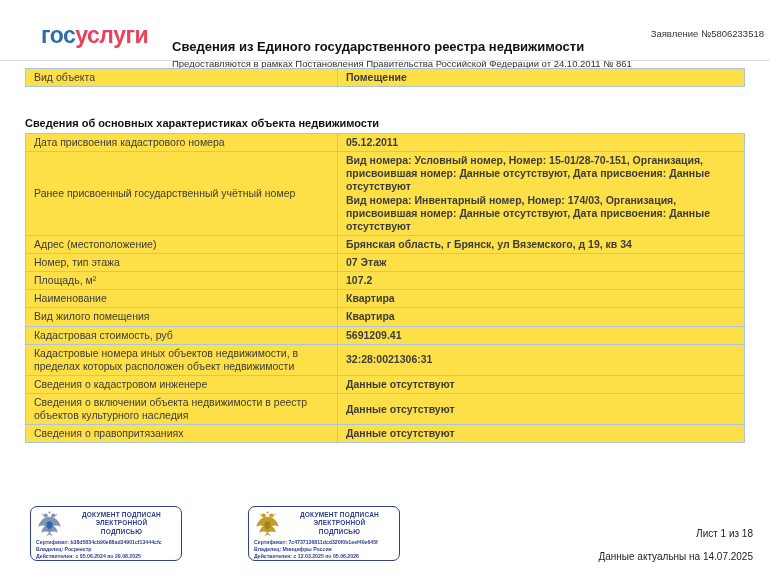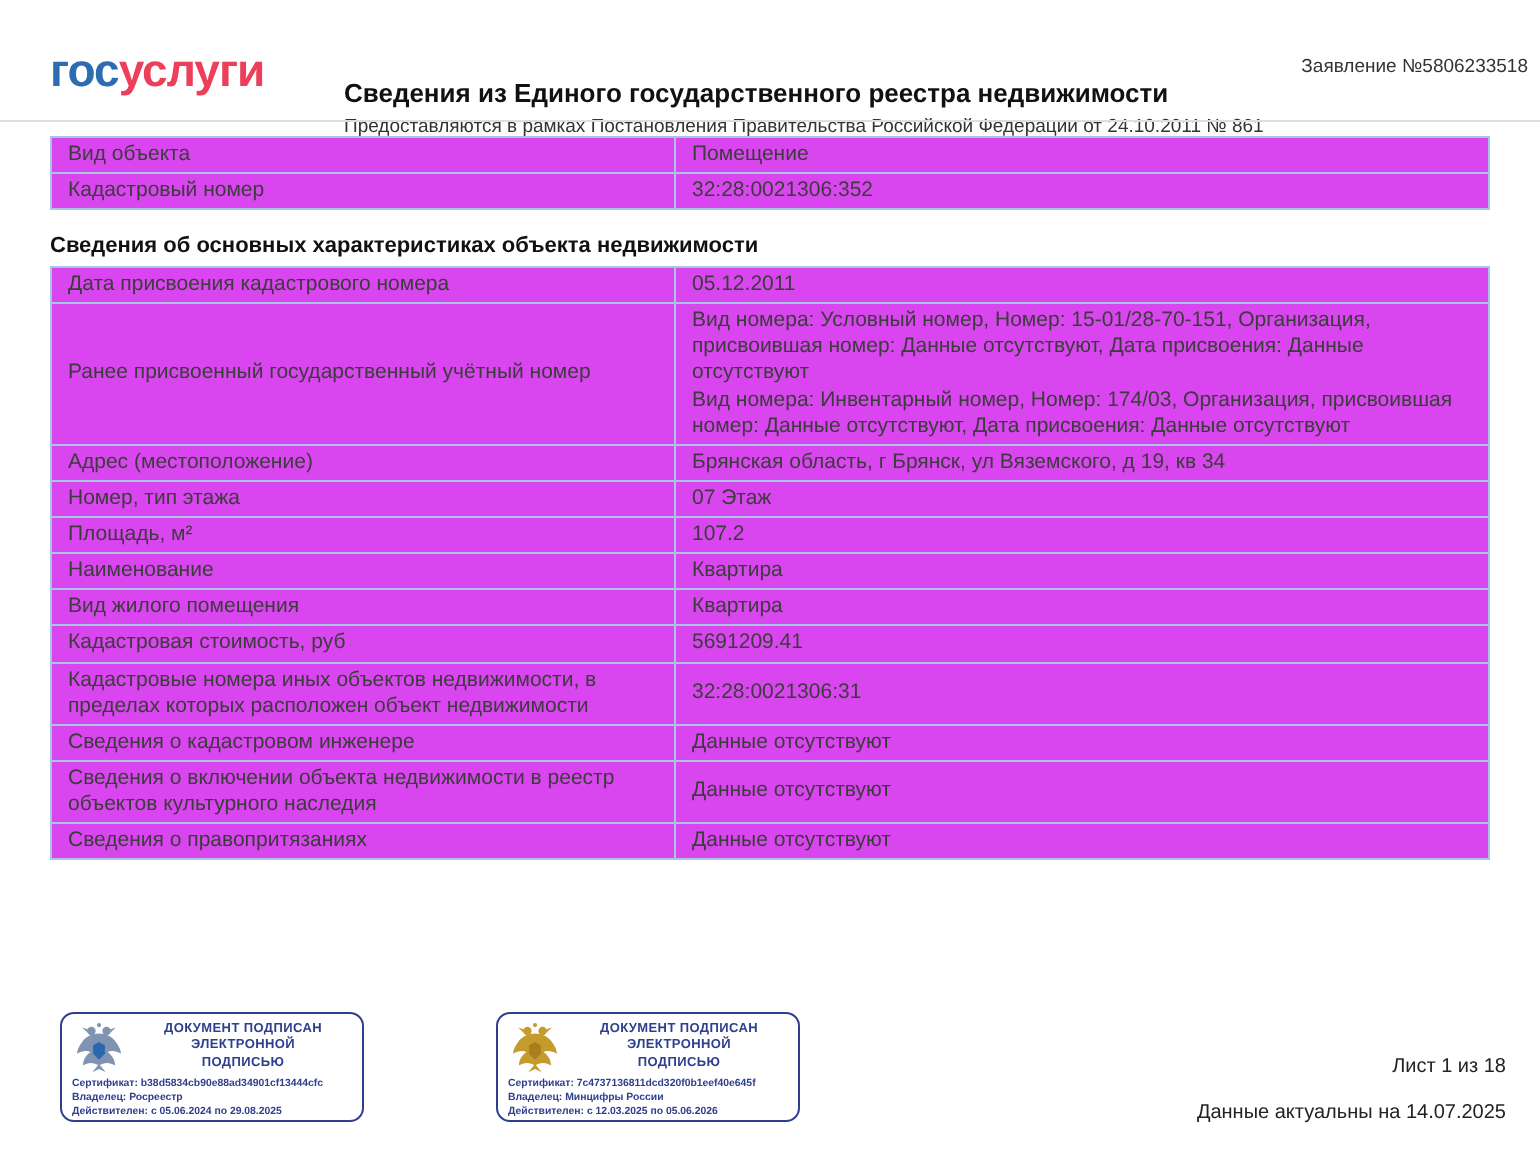--- a/index.html
+++ b/index.html
@@ -3,37 +3,37 @@
 <meta charset="utf-8">
 <style>
   * { margin:0; padding:0; box-sizing:border-box; }
   html,body { background:#ffffff; }
   .page {
     position:relative; width:770px; height:583px; background:#ffffff;
     font-family:"Liberation Sans","DejaVu Sans",sans-serif; overflow:hidden;
     color:#333;
   }
   
-  .logo { position:absolute; left:25px; top:22px; font-size:23px; font-weight:bold; letter-spacing:-0.5px; }
+  .logo { position:absolute; left:41px; top:22px; font-size:23px; font-weight:bold; letter-spacing:-0.5px; }
   .logo .p1 { color:#2d6cb0; }
   .logo .p2 { color:#ec3f5a; }
   .header-center { position:absolute; left:172px; top:23px; width:470px;margin-top:16px; }
   .doc-title { font-size:13px; font-weight:bold; color:#111; }
   .doc-subtitle { font-size:9.5px; color:#333; margin-top:4px; }
   .application { position:absolute; right:6px; top:28px; font-size:9.5px; color:#333; }
   .header-rule { position:absolute; left:0; top:60px; width:770px; height:1px; background:#dedede; }
 
   
-  table { border-collapse:collapse; table-layout:fixed; width:720px; background:#d946ef; }
+  table { border-collapse:collapse; table-layout:fixed; width:720px; background:#fde047; }
   td {
     border:1px solid #a9c5e5; padding:2px 8px; font-size:10.5px; color:#3c3c3c;
     vertical-align:middle; line-height:1.25; word-wrap:break-word;
   }
   td.lbl { width:312px; }
-  td.val { white-space:pre-line; }
+  td.val { white-space:pre-line;font-weight:bold; }
   .summary-table { position:absolute; left:25px; top:68px; }
   .section-title { position:absolute; left:25px; top:117px; font-size:11px; font-weight:bold; color:#111; }
   .main-table { position:absolute; left:25px; top:133px; }
 
   
   .stamp {
     position:absolute; width:152px; height:55px; border:1.5px solid #2e3f8f; border-radius:7px;
     padding:3px 5px 2px 5px; color:#2e3f8f; background:#fff;
   }
   .stamp1 { left:30px; top:506px; }
@@ -67,24 +67,20 @@
     <div class="doc-subtitle">Предоставляются в рамках Постановления Правительства Российской Федерации от 24.10.2011 № 861</div>
   </div>
   <div class="application">Заявление №5806233518</div>
   <div class="header-rule"></div>
 
   <table class="summary-table">
     <tbody>
       <tr>
         <td class="lbl">Вид объекта</td>
         <td class="val">Помещение</td>
-      </tr>
-      <tr>
-        <td class="lbl">Кадастровый номер</td>
-        <td class="val">32:28:0021306:352</td>
       </tr>
     </tbody>
   </table>
 
   <div class="section-title">Сведения об основных характеристиках объекта недвижимости</div>
 
   <table class="main-table">
     <tbody>
       <tr>
         <td class="lbl">Дата присвоения кадастрового номера</td>

